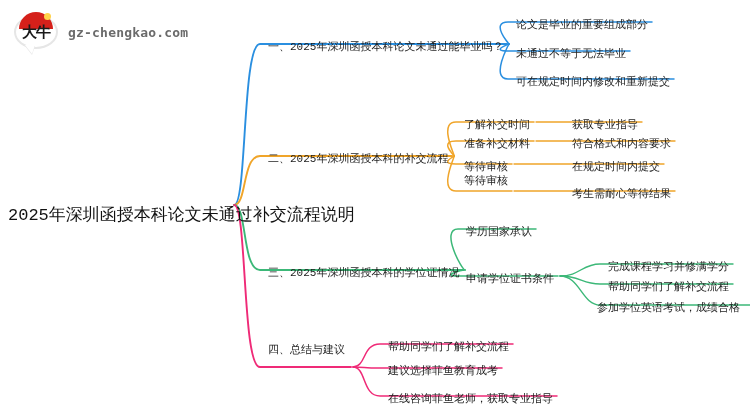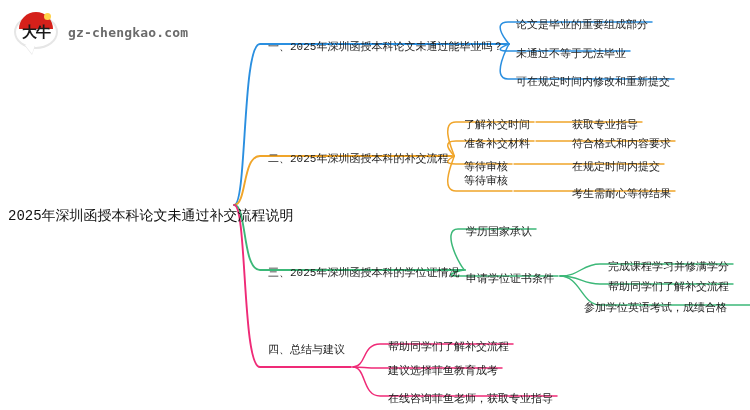--- a/index.html
+++ b/index.html
@@ -105,21 +105,21 @@
   .node {
     position: absolute;
     font-size: 11px;
     color: #1d1d1d;
     white-space: nowrap;
     line-height: 14px;
     font-family: Liberation Mono, monospace;
     margin-top: 11px;
   }
   .node.root {
-    font-size: 14px;
+    font-size: 17px;
     color: #111111;
   }
 </style>
 </head>
 <body>
 
 <div id="stage">
 
   <div id="logo">
     <div id="logo-mark">
@@ -173,20 +173,20 @@
       <div class="node" style="left: 572px; top: 126px;">符合格式和内容要求</div>
       <div class="node" style="left: 464px; top: 149px;">等待审核</div>
       <div class="node" style="left: 572px; top: 149px;">在规定时间内提交</div>
       <div class="node" style="left: 464px; top: 163px;">等待审核</div>
       <div class="node" style="left: 572px; top: 176px;">考生需耐心等待结果</div>
       <div class="node" style="left: 268px; top: 255px;">三、2025年深圳函授本科的学位证情况</div>
       <div class="node" style="left: 466px; top: 214px;">学历国家承认</div>
       <div class="node" style="left: 466px; top: 261px;">申请学位证书条件</div>
       <div class="node" style="left: 608px; top: 249px;">完成课程学习并修满学分</div>
       <div class="node" style="left: 608px; top: 269px;">帮助同学们了解补交流程</div>
-      <div class="node" style="left: 584px; top: 290px;">参加学位英语考试，成绩合格</div>
+      <div class="node" style="left: 597px; top: 290px;">参加学位英语考试，成绩合格</div>
       <div class="node" style="left: 268px; top: 332px;">四、总结与建议</div>
       <div class="node" style="left: 388px; top: 329px;">帮助同学们了解补交流程</div>
       <div class="node" style="left: 388px; top: 353px;">建议选择菲鱼教育成考</div>
       <div class="node" style="left: 388px; top: 381px;">在线咨询菲鱼老师，获取专业指导</div>
     </div>
 
 </div>
 
 </body></html>

